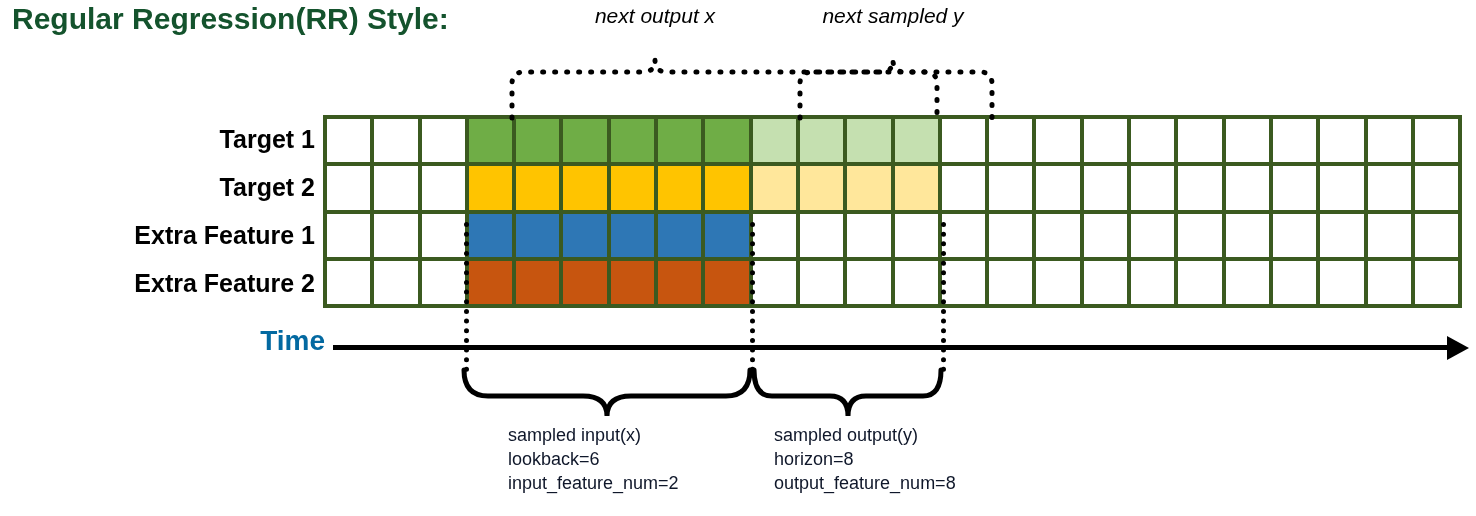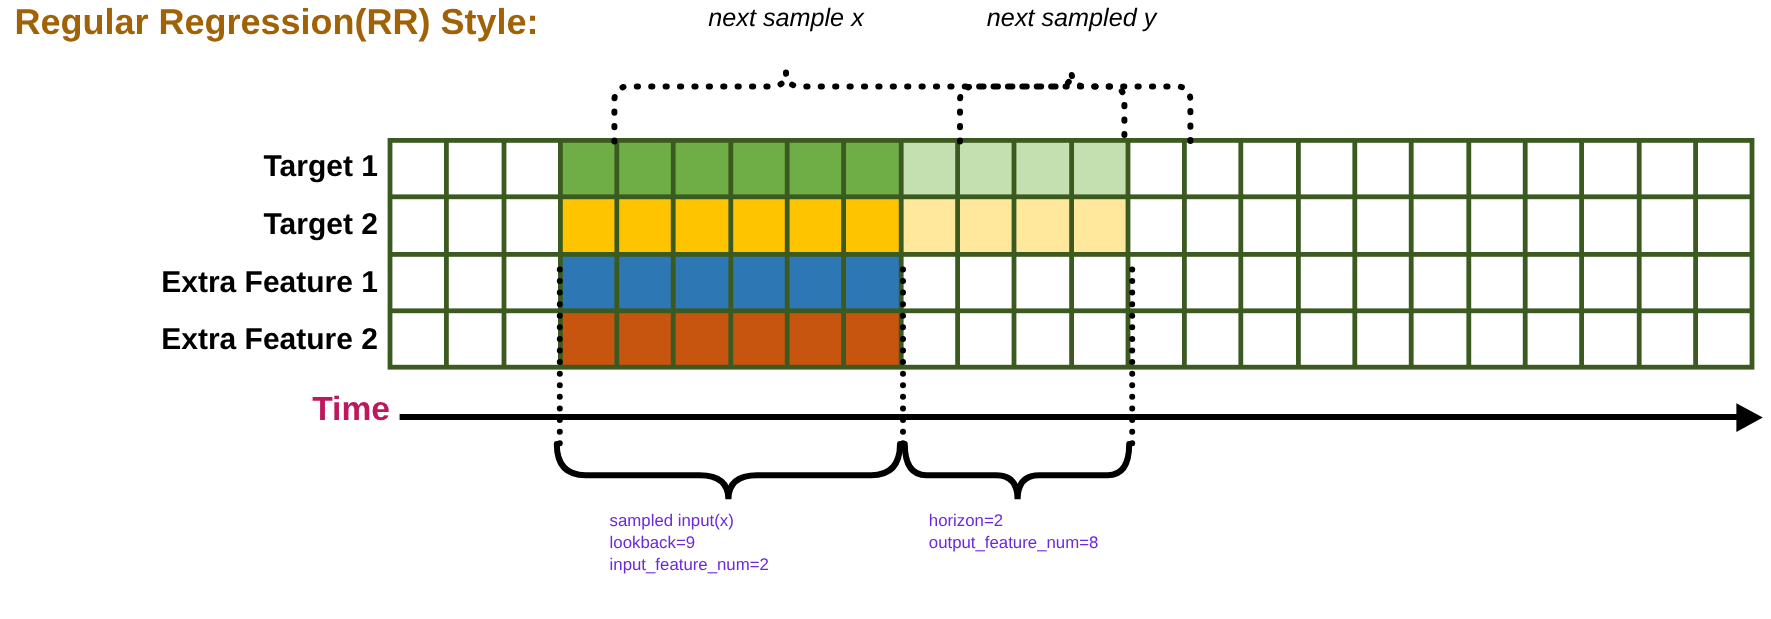--- a/index.html
+++ b/index.html
@@ -8,21 +8,21 @@
     font-family:"Liberation Sans",sans-serif;
     position:relative;overflow:hidden;
   }
   #stage{position:absolute;left:0;top:0;width:1476px;height:516px;}
 
   .abs{position:absolute;}
 
   
   #title{
     left:12px;top:2px;
-    font-size:30px;font-weight:bold;color:#a16207;
+    font-size:30px;font-weight:bold;color:#14532d;
     white-space:nowrap;letter-spacing:0px;
   }
 
   
   .rowlabel{
     right:1161px;            
     width:320px;text-align:right;
     font-size:25px;font-weight:bold;color:#000;
     white-space:nowrap;
     height:48px;line-height:48px;
@@ -41,41 +41,41 @@
   .gcell{flex:1 1 0;background:#ffffff;min-width:0;}
 
   
   .vdot{
     width:0;border-left:5px dotted #000;
   }
 
   
   #timelabel{
     left:215px;top:325px;width:110px;text-align:right;
-    font-size:28px;font-weight:bold;color:#be185d;
+    font-size:28px;font-weight:bold;color:#0369a1;
   }
   #axisline{
     left:333px;top:345px;width:1120px;height:5px;background:#000;
   }
   #axisarrow{
     left:1447px;top:336px;width:0;height:0;
     border-top:12px solid transparent;
     border-bottom:12px solid transparent;
     border-left:22px solid #000;
   }
 
   
   .bracelabel-top{
     font-size:21px;font-style:italic;color:#000;
     white-space:nowrap;text-align:center;
   }
 
   
   .caption{
-    font-size:14px;color:#6d28d9;white-space:nowrap;line-height:1.33;
+    font-size:18px;color:#0f172a;white-space:nowrap;line-height:1.33;
   }
   .caption div{white-space:nowrap;}
 
   svg{overflow:visible;}
 </style>
 </head>
 <body>
 
 <div id="stage">
 
@@ -193,21 +193,21 @@
       </div>
   </div>
 
   <svg class="abs" style="left:0;top:0;" width="1476" height="130">
 
     <path d="M 512,118 L 512,84 Q 512,72 524,72 L 643,72 Q 655,72 655,60 Q 655,72 667,72 L 925,72 Q 937,72 937,84 L 937,118" fill="none" stroke="#000" stroke-width="5" stroke-dasharray="1 11" stroke-linecap="round"></path>
 
     <path d="M 800,118 L 800,84 Q 800,72 812,72 L 881,72 Q 893,72 893,60 Q 893,72 905,72 L 980,72 Q 992,72 992,84 L 992,118" fill="none" stroke="#000" stroke-width="5" stroke-dasharray="1 11" stroke-linecap="round"></path>
   </svg>
 
-  <div class="abs bracelabel-top" style="left:555px;top:4px;width:200px;">next sample x</div>
+  <div class="abs bracelabel-top" style="left:555px;top:4px;width:200px;">next output x</div>
   <div class="abs bracelabel-top" style="left:793px;top:4px;width:200px;">next sampled y</div>
 
   <div class="abs vdot" style="left:464px;top:222px;height:150px;"></div>
 
   <div class="abs vdot" style="left:750px;top:222px;height:150px;"></div>
 
   <div class="abs vdot" style="left:941px;top:222px;height:150px;"></div>
 
   <div class="abs" id="timelabel">Time</div>
   <div class="abs" id="axisline"></div>
@@ -215,22 +215,23 @@
 
   <svg class="abs" style="left:0;top:360px;" width="1476" height="70">
 
     <path d="M 464,10 Q 464,36 488,36 L 583,36 Q 607,36 607,56 Q 607,36 631,36 L 726,36 Q 750,36 750,10" fill="none" stroke="#000" stroke-width="5" stroke-linecap="round"></path>
 
     <path d="M 754,10 Q 754,36 772,36 L 830,36 Q 848,36 848,56 Q 848,36 866,36 L 923,36 Q 941,36 941,10" fill="none" stroke="#000" stroke-width="5" stroke-linecap="round"></path>
   </svg>
 
   <div class="abs caption" style="left:508px;top:424px;">
     <div>sampled input(x)</div>
-    <div>lookback=9</div>
+    <div>lookback=6</div>
     <div>input_feature_num=2</div>
   </div>
 
   <div class="abs caption" style="left:774px;top:424px;">
-    <div>horizon=2</div>
+    <div>sampled output(y)</div>
+    <div>horizon=8</div>
     <div>output_feature_num=8</div>
   </div>
 
 </div>
 
 </body></html>

